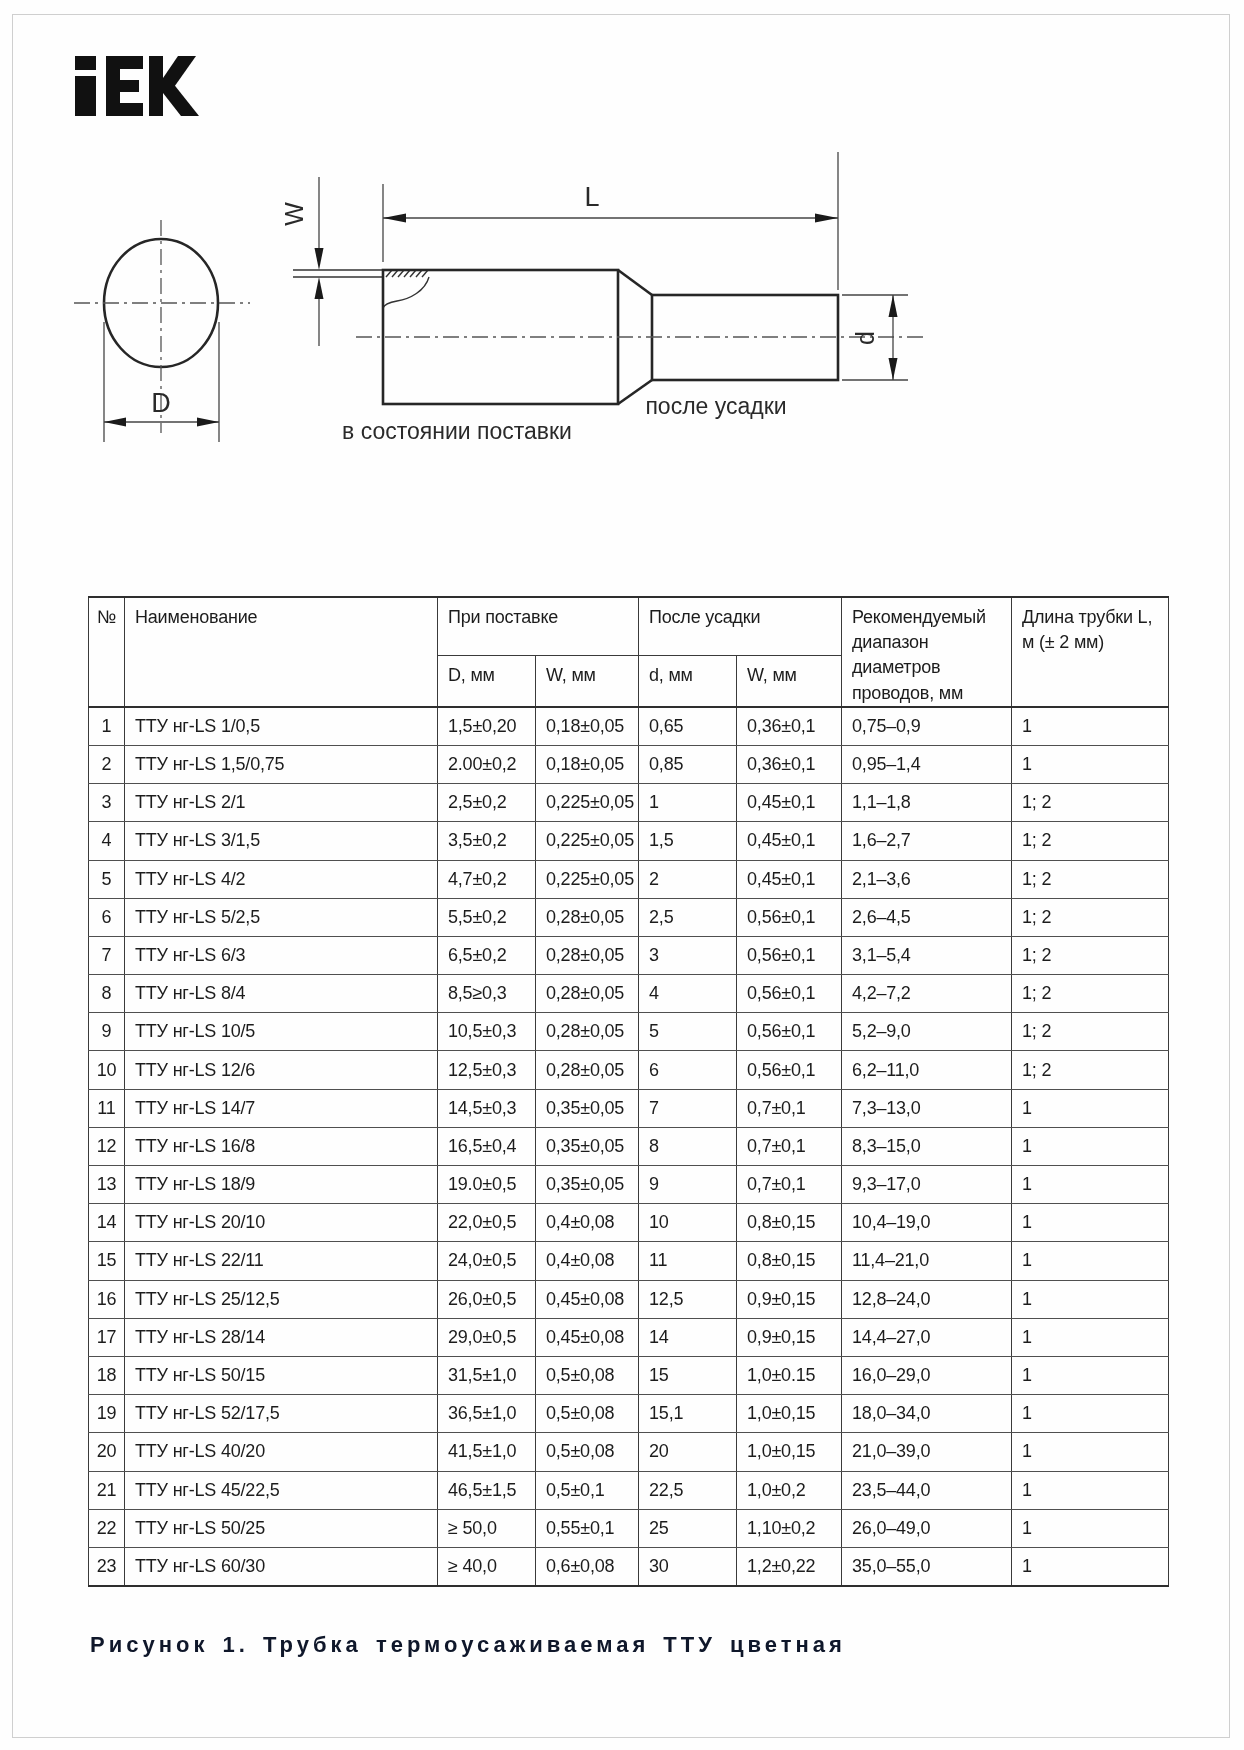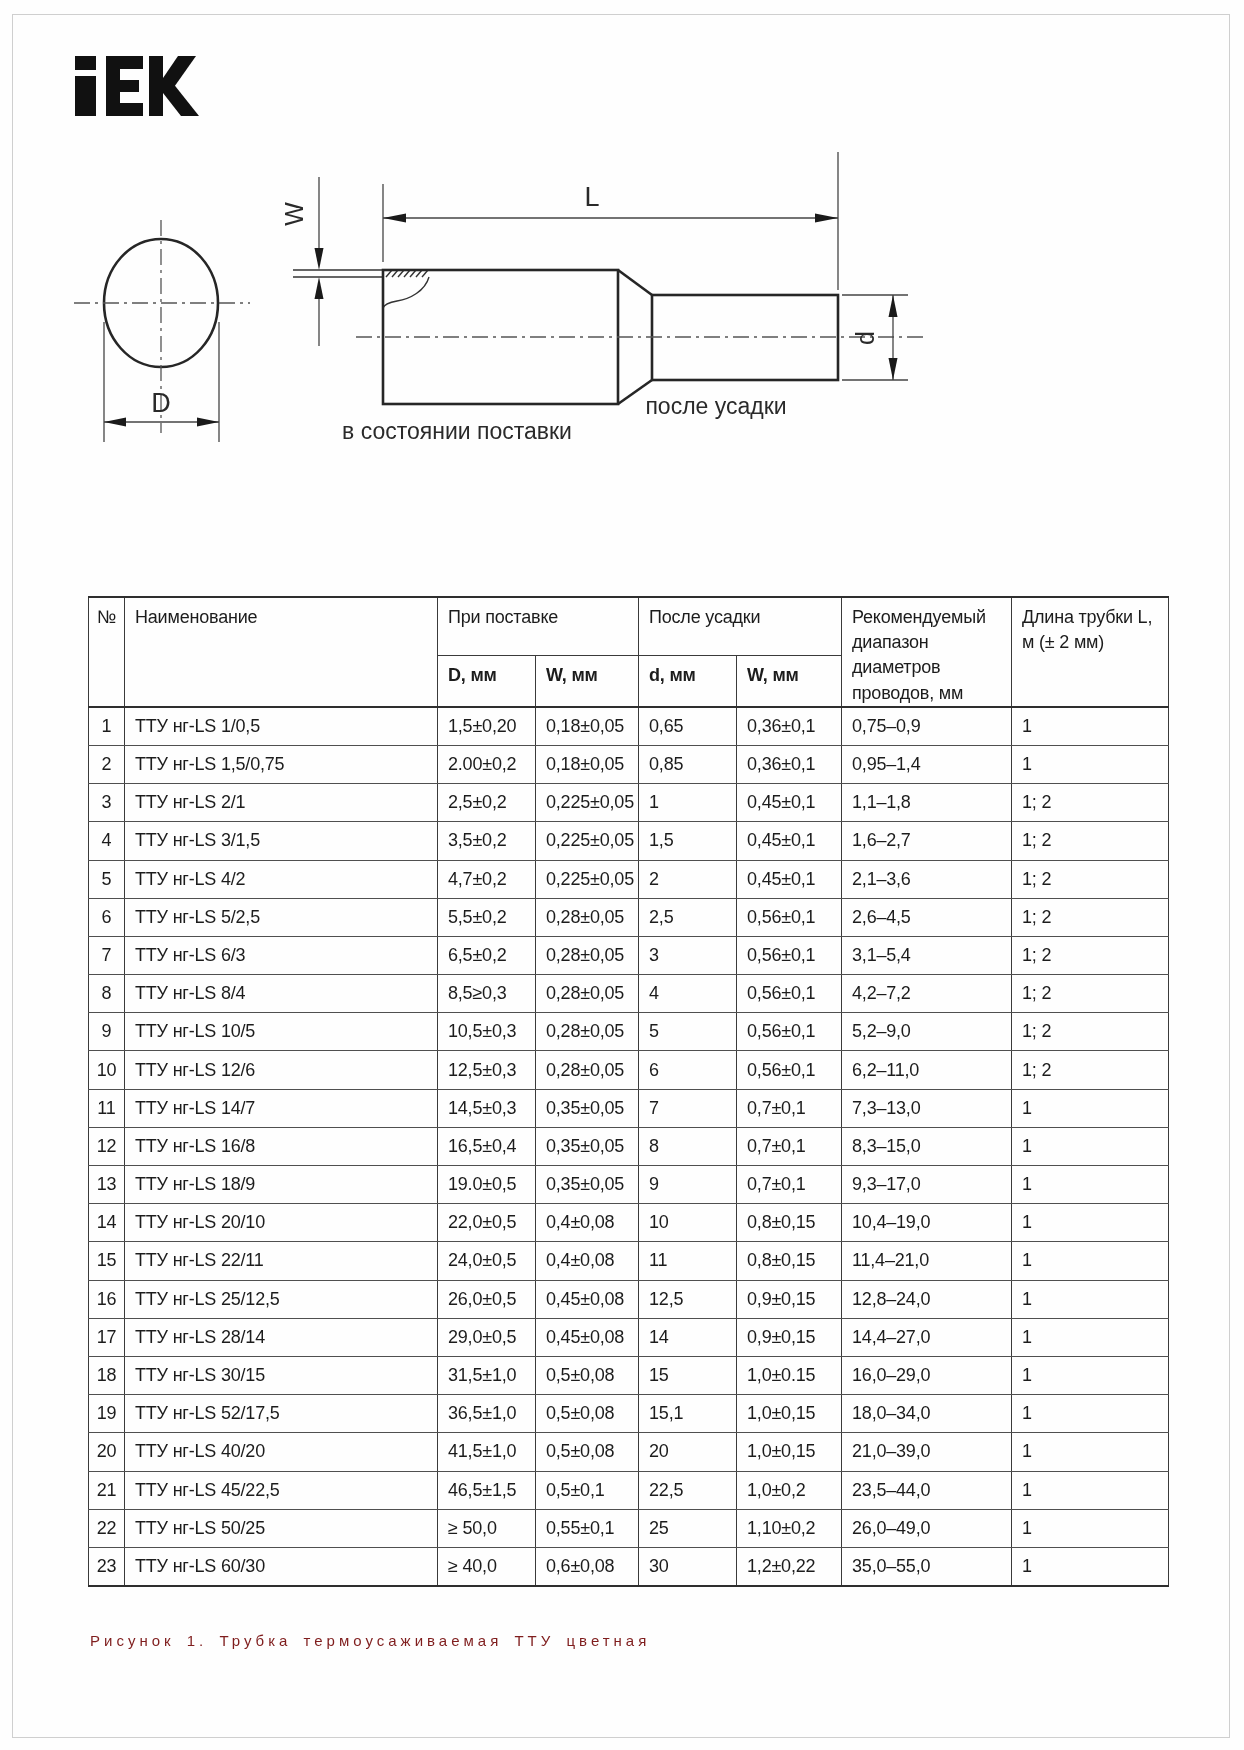--- a/index.html
+++ b/index.html
@@ -20,32 +20,32 @@
     border-collapse:collapse;table-layout:fixed;
     border-top:2.5px solid #2e2e2e;border-bottom:2.5px solid #2e2e2e;
     font-size:18px;letter-spacing:-0.2px;color:#1c1c1c;
   }
   .spec-table th,.spec-table td{
     border-left:1.5px solid #3a3a3a;border-right:1.5px solid #3a3a3a;
     font-weight:normal;text-align:left;overflow:hidden;white-space:normal;
   }
   .spec-table thead th{vertical-align:top;padding:7px 6px 0 10px;line-height:1.4;}
   .spec-table thead tr.group-row th{height:36px;}
-  .spec-table thead tr.sub-row th{height:31px;border-bottom:2.3px solid #2e2e2e;font-weight:bold;}
+  .spec-table thead tr.sub-row th{height:31px;border-bottom:2.3px solid #2e2e2e;}
   .spec-table thead th.span2{border-bottom:2.3px solid #2e2e2e;}
   .spec-table thead th.grp{border-bottom:1.6px solid #3a3a3a;}
   .spec-table thead th.c-num{text-align:center;padding-left:2px;padding-right:2px;}
   .spec-table tbody td{
     height:37.2px;vertical-align:middle;padding:0 5px 0 10px;
     border-bottom:1.6px solid #4f4f4f;
   }
   .spec-table tbody td.c-num{text-align:center;padding-left:2px;padding-right:2px;}
   .caption{
     position:absolute;left:90px;top:1632px;width:1100px;
-    font-size:15px;letter-spacing:4px;word-spacing:4px;color:#7f1d1d;
+    font-size:22px;letter-spacing:4px;word-spacing:4px;color:#0f172a;font-weight:bold;
   }
   .dline{stroke:#444;stroke-width:1.3;fill:none;}
   .shape{stroke:#262626;stroke-width:2.6;fill:none;}
   .thin{stroke:#333;stroke-width:1.4;fill:none;}
   .cline{stroke:#555;stroke-width:1.3;fill:none;stroke-dasharray:16 5 3 5;}
   .ah{fill:#1a1a1a;stroke:none;}
   .dtext{fill:#2a2a2a;font-family:"Liberation Sans",sans-serif;}
 </style>
 </head>
 <body>
@@ -320,21 +320,21 @@
           <td>ТТУ нг-LS 28/14</td>
           <td>29,0±0,5</td>
           <td>0,45±0,08</td>
           <td>14</td>
           <td>0,9±0,15</td>
           <td>14,4–27,0</td>
           <td>1</td>
         </tr>
         <tr>
           <td class="c-num">18</td>
-          <td>ТТУ нг-LS 30/15</td>
+          <td>ТТУ нг-LS 50/15</td>
           <td>31,5±1,0</td>
           <td>0,5±0,08</td>
           <td>15</td>
           <td>1,0±0.15</td>
           <td>16,0–29,0</td>
           <td>1</td>
         </tr>
         <tr>
           <td class="c-num">19</td>
           <td>ТТУ нг-LS 52/17,5</td>

